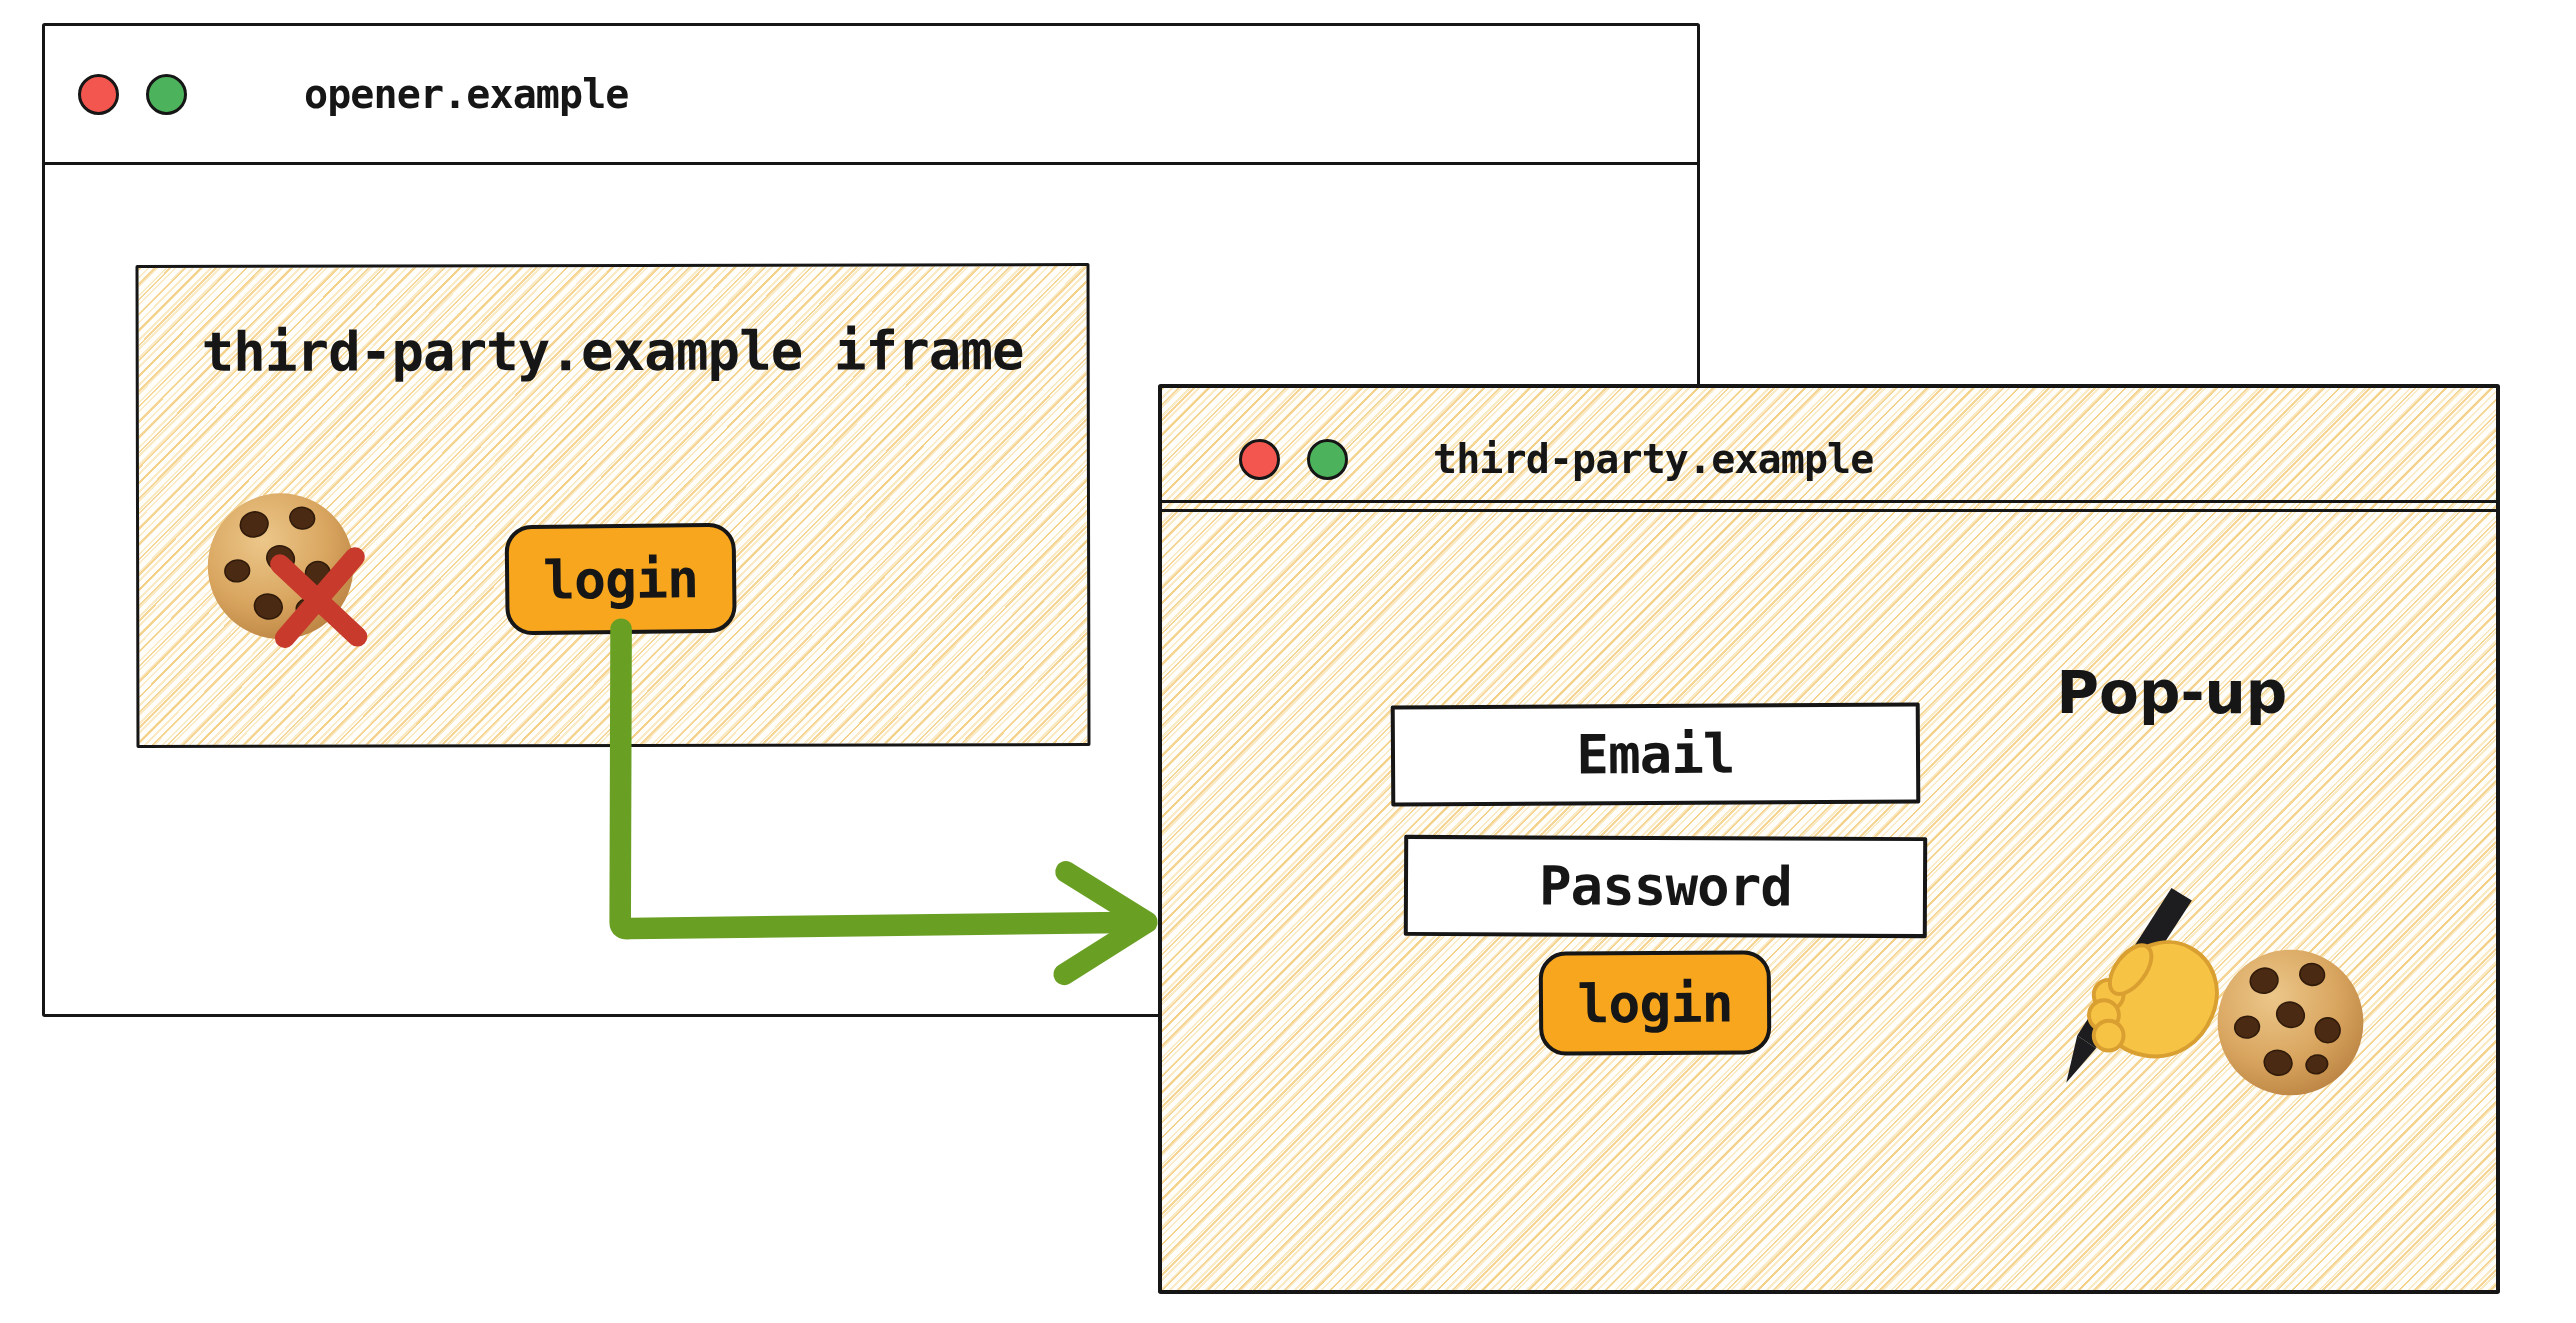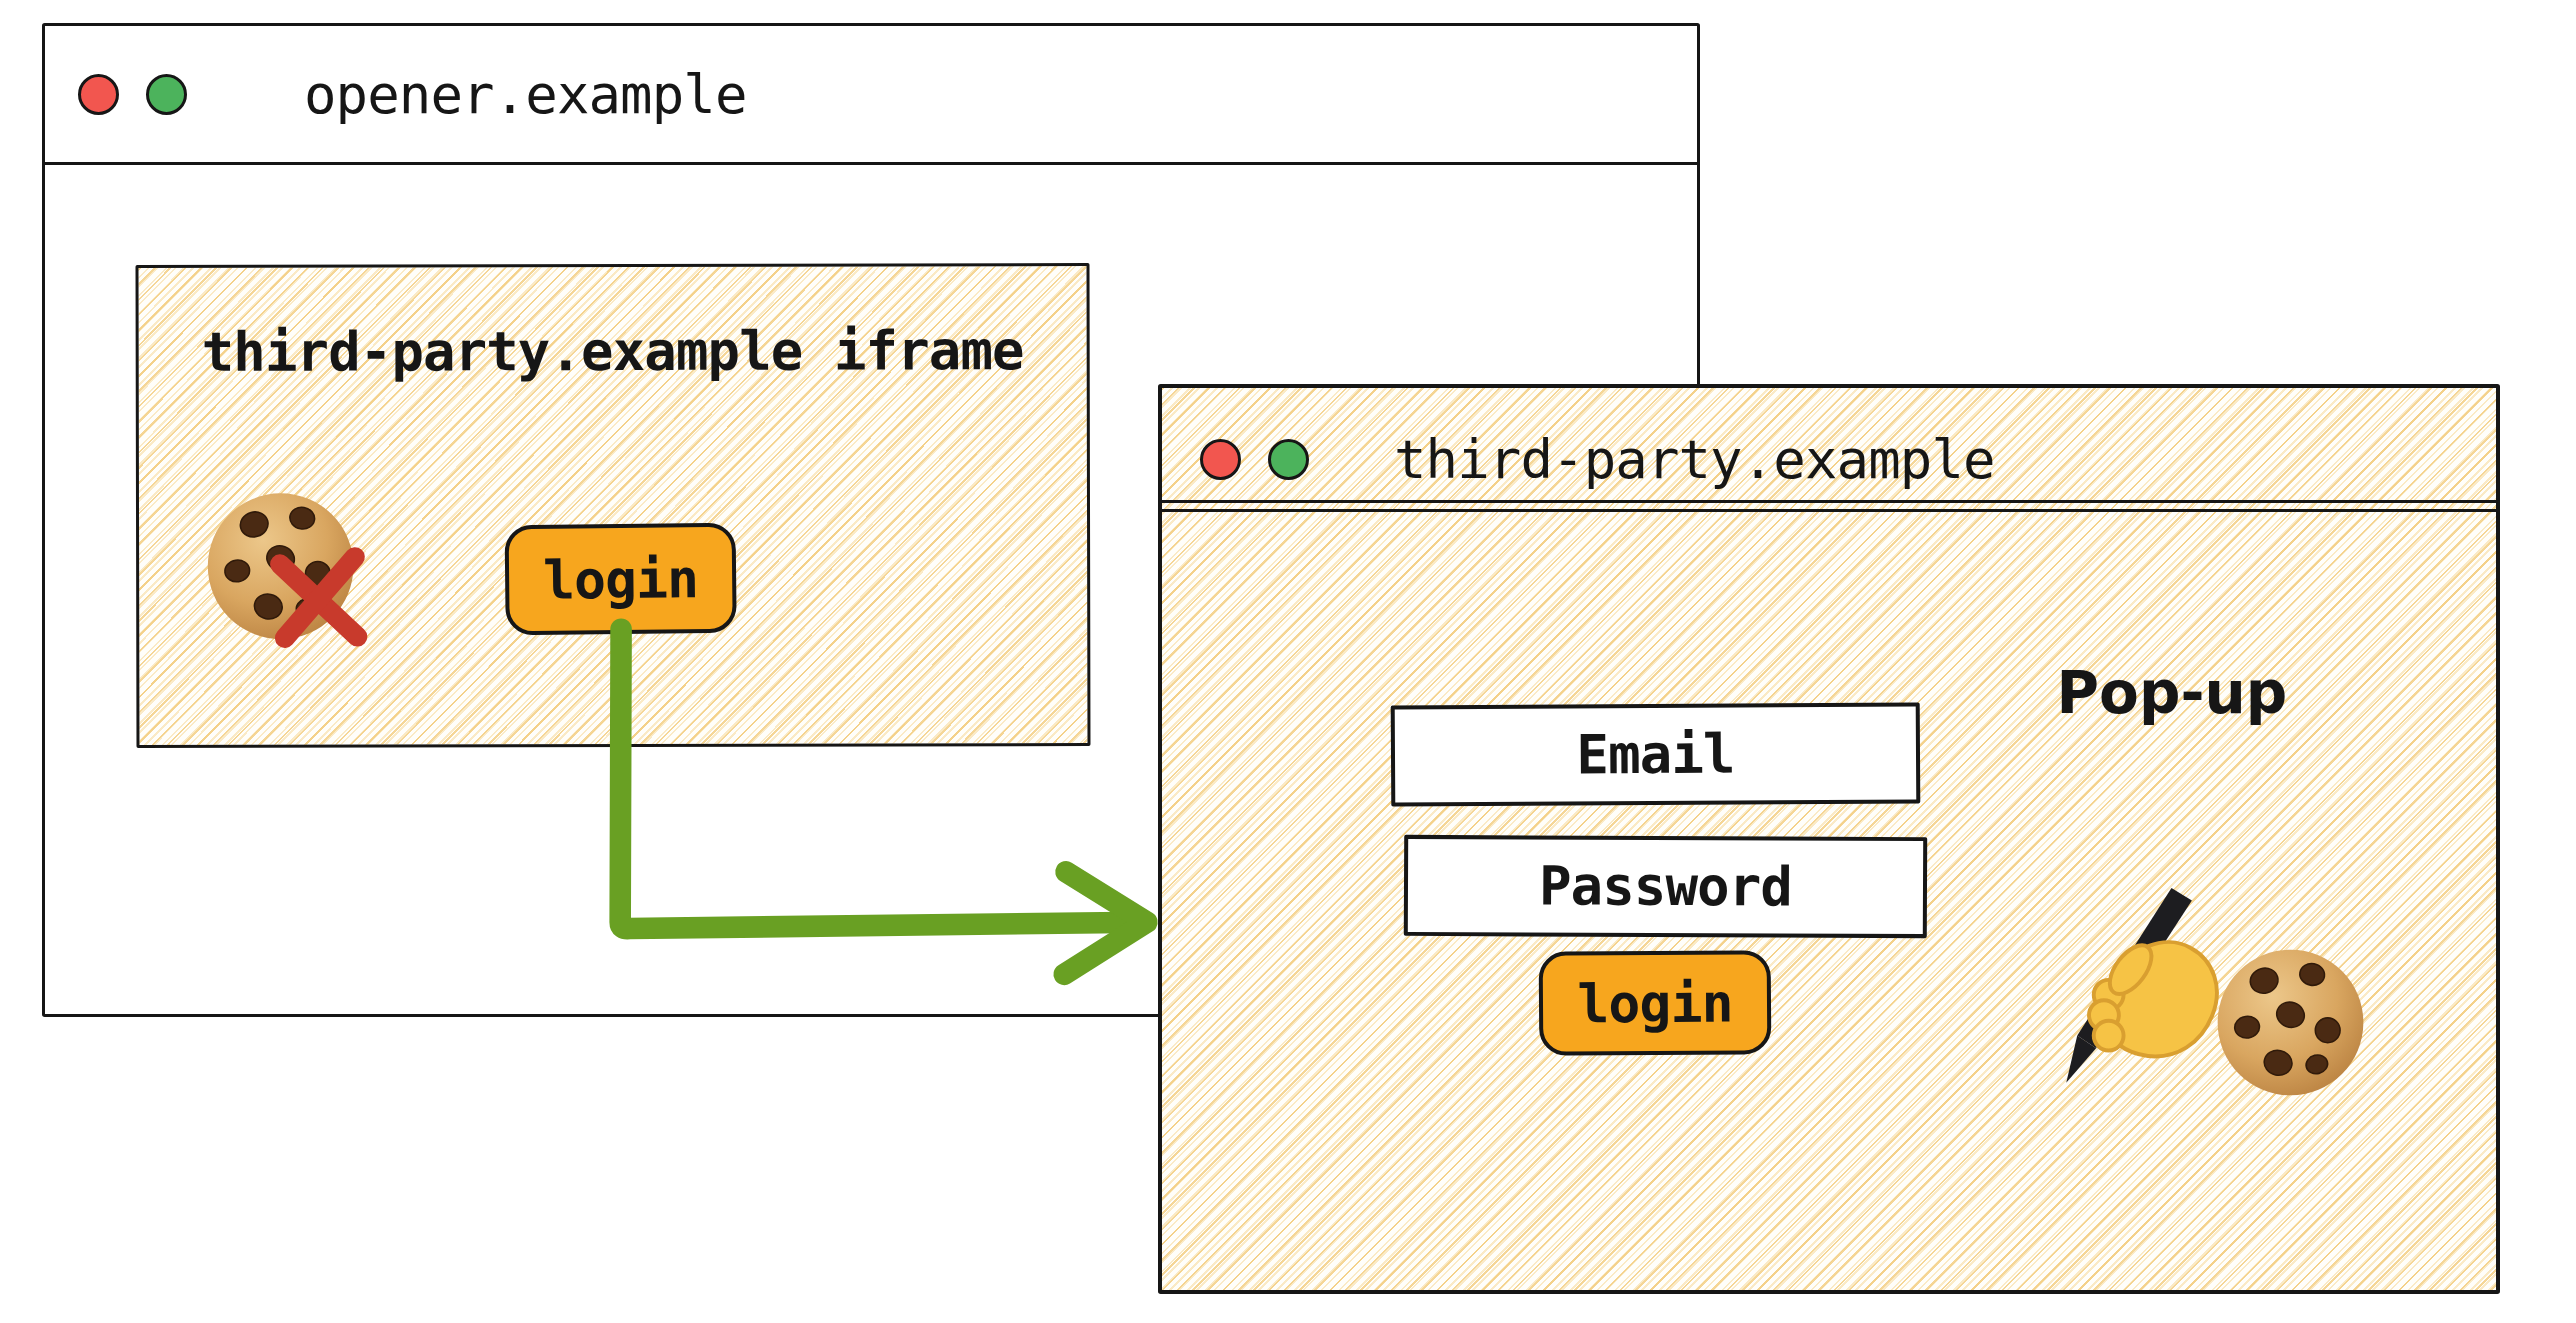--- a/index.html
+++ b/index.html
@@ -17,21 +17,21 @@
       repeating-linear-gradient(135deg, rgba(246,214,146,.5) 0 1.8px, rgba(255,255,255,0) 1.8px 6.3px);
   }
   .titlebar{
     position:absolute;left:0;top:0;right:0;
     display:flex;align-items:center;
     border-bottom:3.6px solid #161616;
   }
   .dot{width:41px;height:41px;border-radius:50%;border:3.6px solid #161616;flex:0 0 auto;}
   .dot.red{background:#f2564f;}
   .dot.green{background:#4cb35c;}
-  .title-text{font-size:54px;font-weight:normal;letter-spacing:-0.9px;white-space:nowrap;}
+  .title-text{font-size:40px;font-weight:bold;letter-spacing:-0.9px;white-space:nowrap;}
 
   
   .opener{left:42px;top:23.4px;width:1658px;height:994px;}
   .opener .titlebar{height:139px;padding-left:33px;gap:27px;}
   .opener .title-text{margin-left:90px;}
 
   .iframe-box{
     position:absolute;left:91px;top:238px;width:954px;height:483px;
     border:3.6px solid #161616;border-radius:1.8px;transform:rotate(-0.12deg);
   }
@@ -48,21 +48,21 @@
     background:#f7a61e;border:4.5px solid #161616;border-radius:27px;
     font-size:53px;font-weight:bold;letter-spacing:-0.9px;cursor:pointer;
   }
   .login1{left:366px;top:257px;width:231px;height:110px;transform:rotate(-0.5deg);}
 
   
   .arrow-layer{position:absolute;left:0;top:0;width:2576px;height:1324px;pointer-events:none;}
 
   
   .popup{left:1158px;top:384px;width:1342px;height:910px;border-width:4.5px;}
-  .popup .titlebar{height:124px;border-bottom:3.6px solid #161616;padding-left:38px;padding-top:21.6px;gap:27px;}
+  .popup .titlebar{height:124px;border-bottom:3.6px solid #161616;padding-left:77px;padding-top:21.6px;gap:27px;}
   .popup .titlebar::after{
     content:"";position:absolute;left:0;right:0;bottom:6.3px;height:2.7px;background:#161616;
   }
   .popup .title-text{margin-left:58px;}
 
   .popup-label{
     position:absolute;left:866px;top:270px;width:288px;height:70px;line-height:70px;
     text-align:center;font-size:58px;font-weight:bold;
     font-family:"DejaVu Sans","Liberation Sans",sans-serif;
   }

